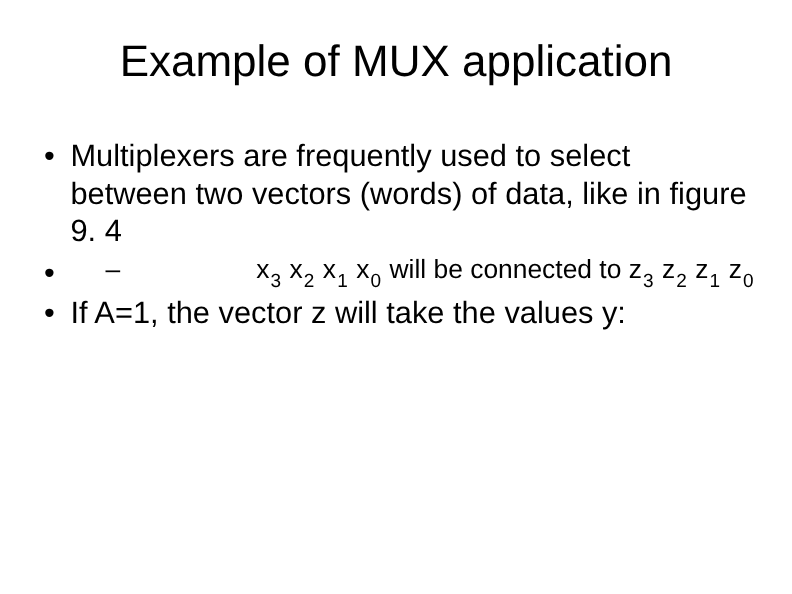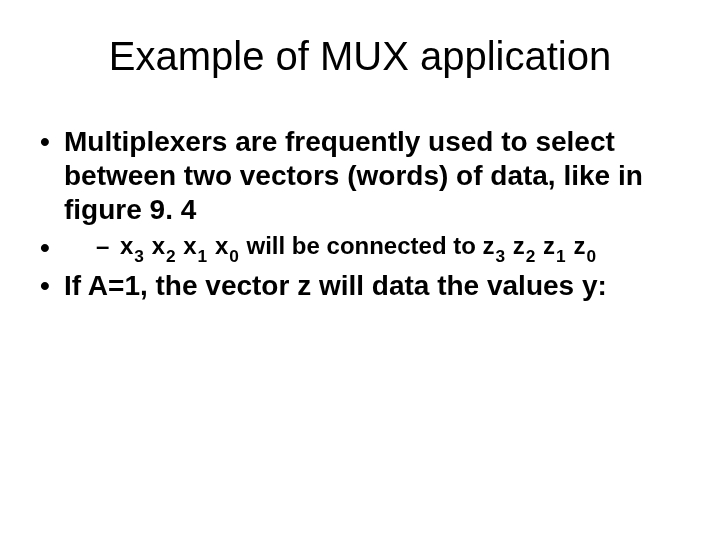--- a/index.html
+++ b/index.html
@@ -21,40 +21,40 @@
     text-align: center;
     font-size: 40px;
     font-weight: 400;
     margin: 6px 0 46px 0;
     letter-spacing: 0px;
   }
   ul.top {
     list-style: none;
     padding: 0;
     margin: 0;
-    font-weight: bold;
   }
   ul.top > li {
     position: relative;
     padding-left: 30px;
     font-size: 28px;
     line-height: 1.22;
     margin-bottom: 4px;
   }
   ul.top > li::before {
     content: "•";
     position: absolute;
     left: 6px;
     top: 0;
     font-size: 28px;
   }
   ul.sub {
     list-style: none;
     padding: 0;
     margin: 2px 0 4px 0;
+    text-align: right;
   }
   ul.sub > li {
     position: relative;
     padding-left: 30px;
     margin-left: 26px;
     font-size: 24px;
     line-height: 1.28;
   }
   ul.sub > li::before {
     content: "–";
@@ -85,18 +85,18 @@
 
     <li>
       <ul class="sub">
         <li>
           <span>x</span><span class="sub-num">3</span><span> x</span><span class="sub-num">2</span><span> x</span><span class="sub-num">1</span><span> x</span><span class="sub-num">0</span><span> will be connected to z</span><span class="sub-num">3</span><span> z</span><span class="sub-num">2</span><span> z</span><span class="sub-num">1</span><span> z</span><span class="sub-num">0</span>
         </li>
       </ul>
     </li>
 
     <li>
-      <span>If A=1, the vector z will data the values y:</span>
+      <span>If A=1, the vector z will take the values y:</span>
     </li>
 
   </ul>
 
 </div>
 
 </body></html>

